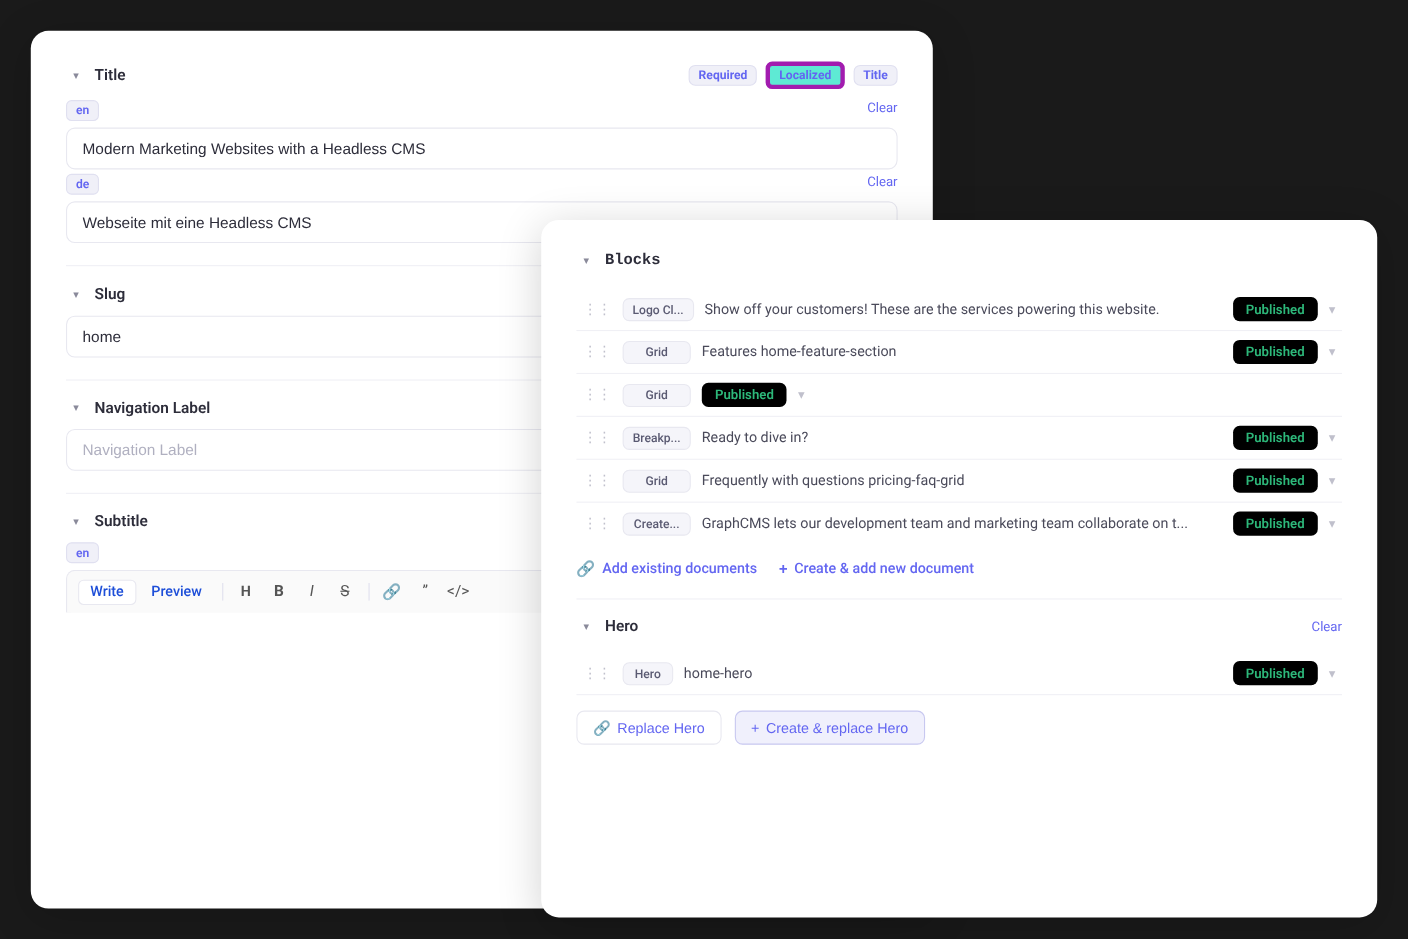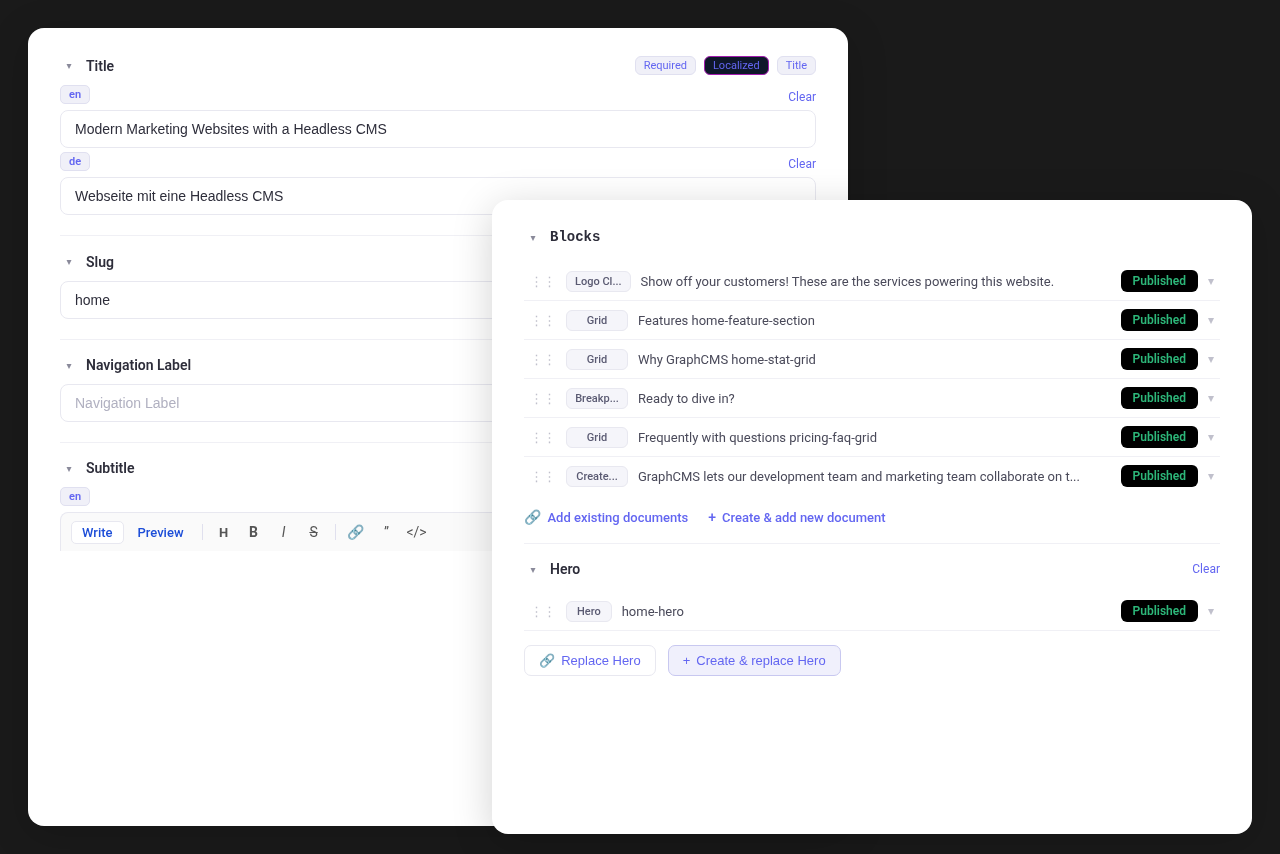--- a/index.html
+++ b/index.html
@@ -63,34 +63,34 @@
       font-size: 14px;
       font-weight: 600;
       color: #2d2d3a;
       flex: 1;
     }
 
     .badge {
       font-size: 11px;
       padding: 2px 8px;
       border-radius: 6px;
-      font-weight: 400;
+      font-weight: 700;
       text-align: right;
     }
 
     .badge-required {
       background: #f0f0f8;
       color: #6366f1;
       border: 1px solid #e0e0f0;
     }
 
     .badge-localized {
-      background: #0f172a;
-      color: #6366f1;
-      border: 1px solid #a21caf;
+      background: #5eead4;
+      color: #6366f1;
+      border: 4px solid #a21caf;
     }
 
     .badge-title {
       background: #f0f0f8;
       color: #6366f1;
       border: 1px solid #e0e0f0;
     }
 
     .badge-unique {
       background: #f0f0f8;
@@ -101,21 +101,21 @@
     .clear-link {
       font-size: 12px;
       color: #6366f1;
       cursor: pointer;
       text-decoration: none;
     }
 
     
     .locale-row {
       display: flex;
-      align-items: flex-end;
+      align-items: flex-start;
       justify-content: space-between;
       margin-bottom: 6px;
     }
 
     .locale-badge {
       font-size: 11px;
       padding: 2px 8px;
       border-radius: 5px;
       background: #f0f0f8;
       color: #6366f1;
@@ -466,21 +466,20 @@
       <span class="drag-handle">⋮⋮</span>
       <span class="block-type-badge">Grid</span>
       <span class="block-description">Features home-feature-section</span>
       <span class="published-badge">Published</span>
       <span class="block-chevron">▾</span>
     </div>
 
     <div class="block-row">
       <span class="drag-handle">⋮⋮</span>
       <span class="block-type-badge">Grid</span>
-      <span class="block-description">Why GraphCMS home-stat-grid</span>
       <span class="published-badge">Published</span>
       <span class="block-chevron">▾</span>
     </div>
 
     <div class="block-row">
       <span class="drag-handle">⋮⋮</span>
       <span class="block-type-badge">Breakp...</span>
       <span class="block-description">Ready to dive in?</span>
       <span class="published-badge">Published</span>
       <span class="block-chevron">▾</span>

